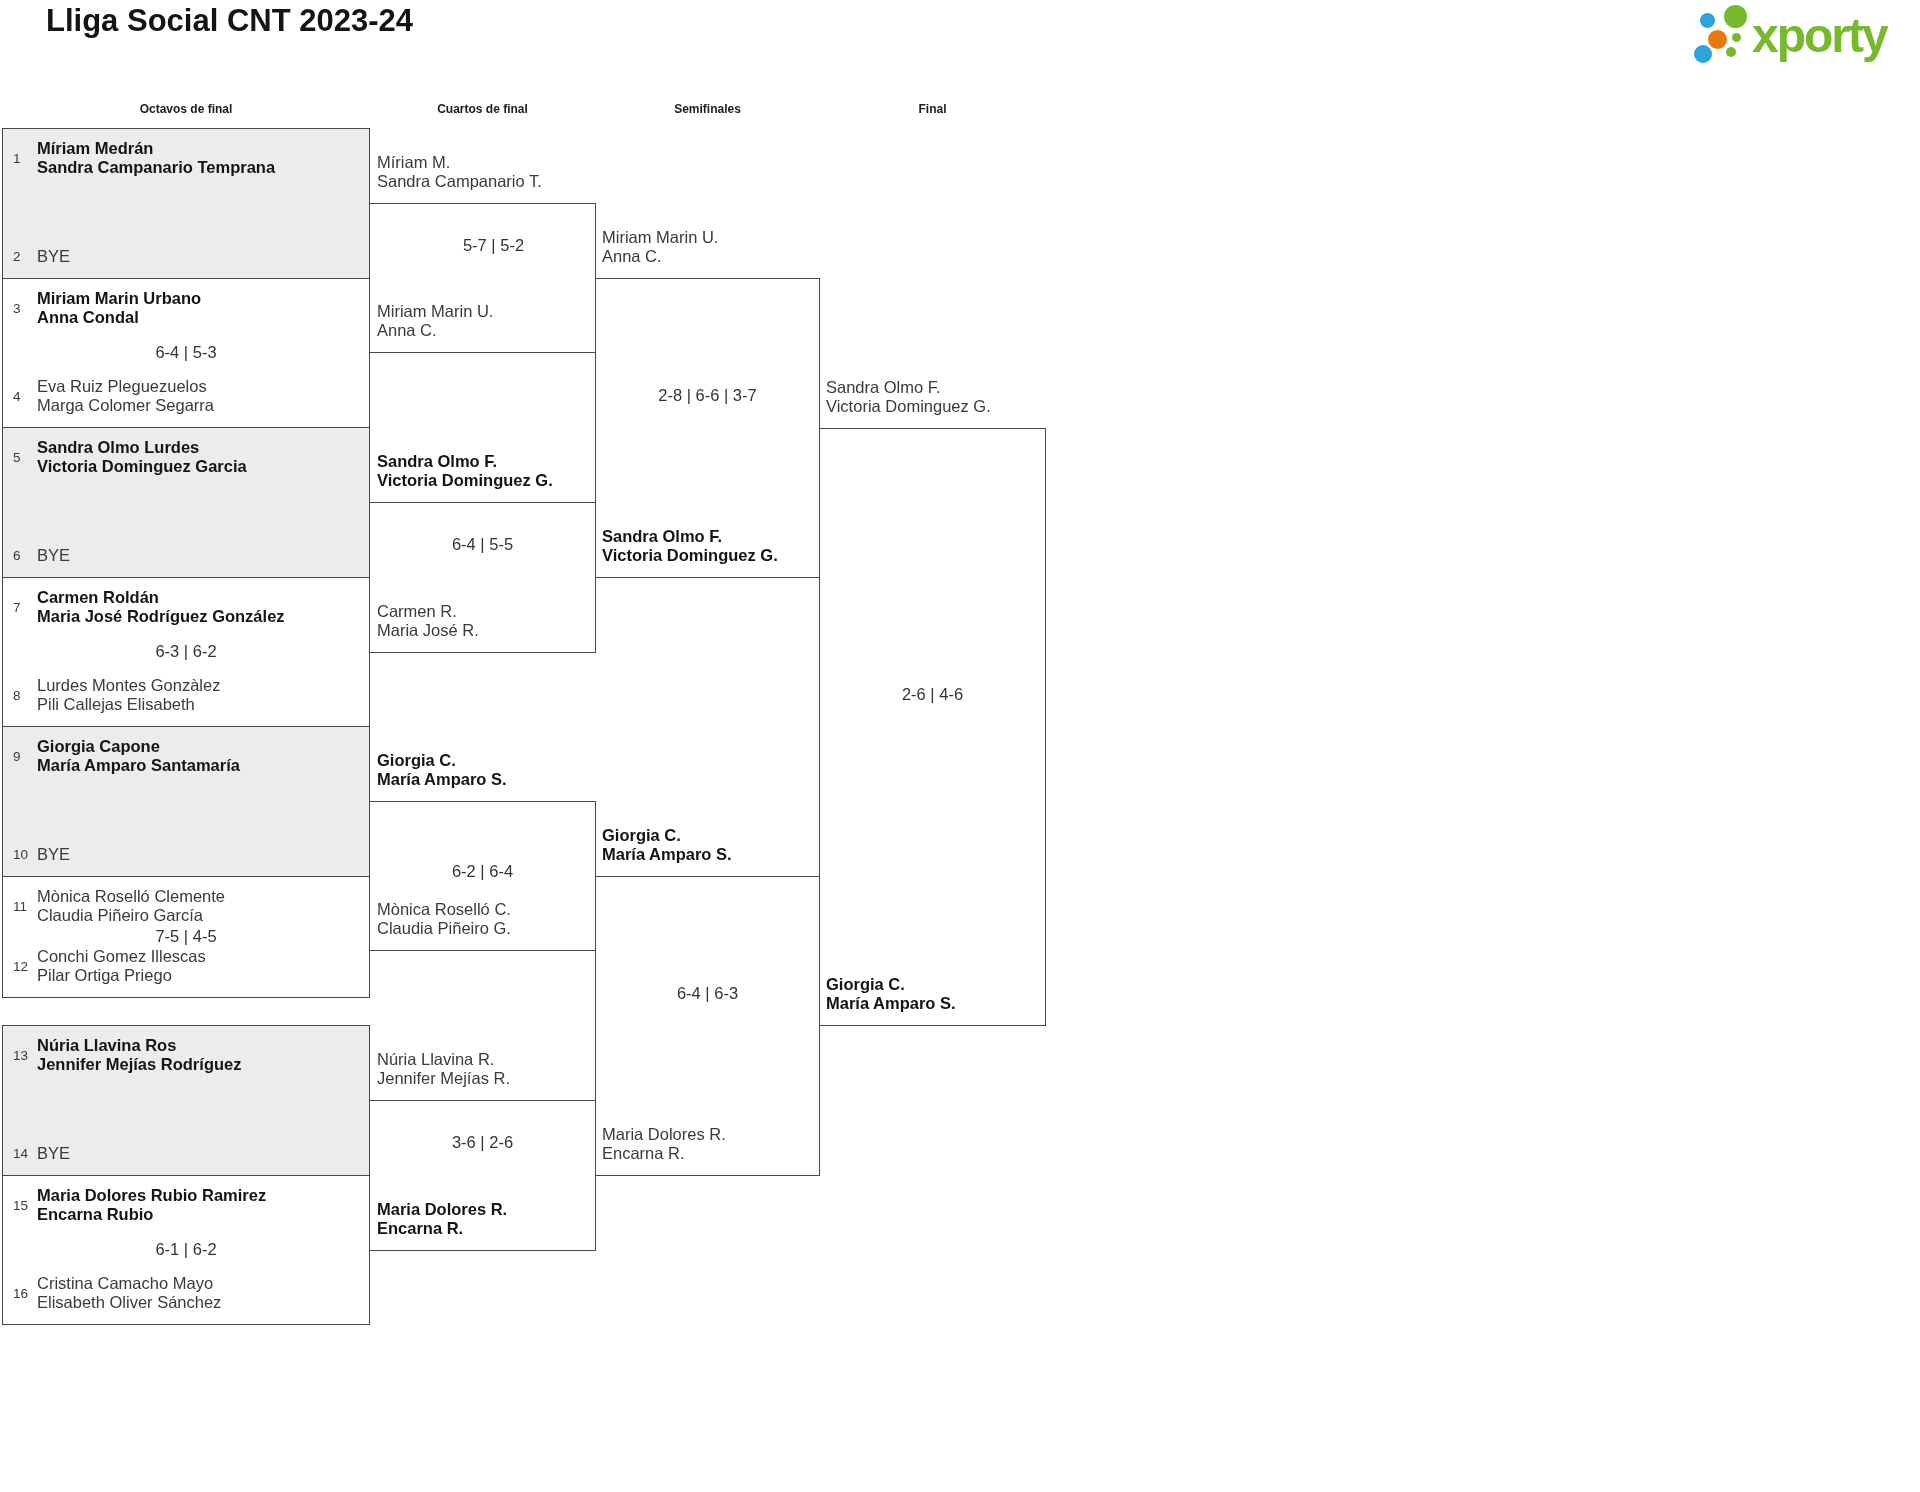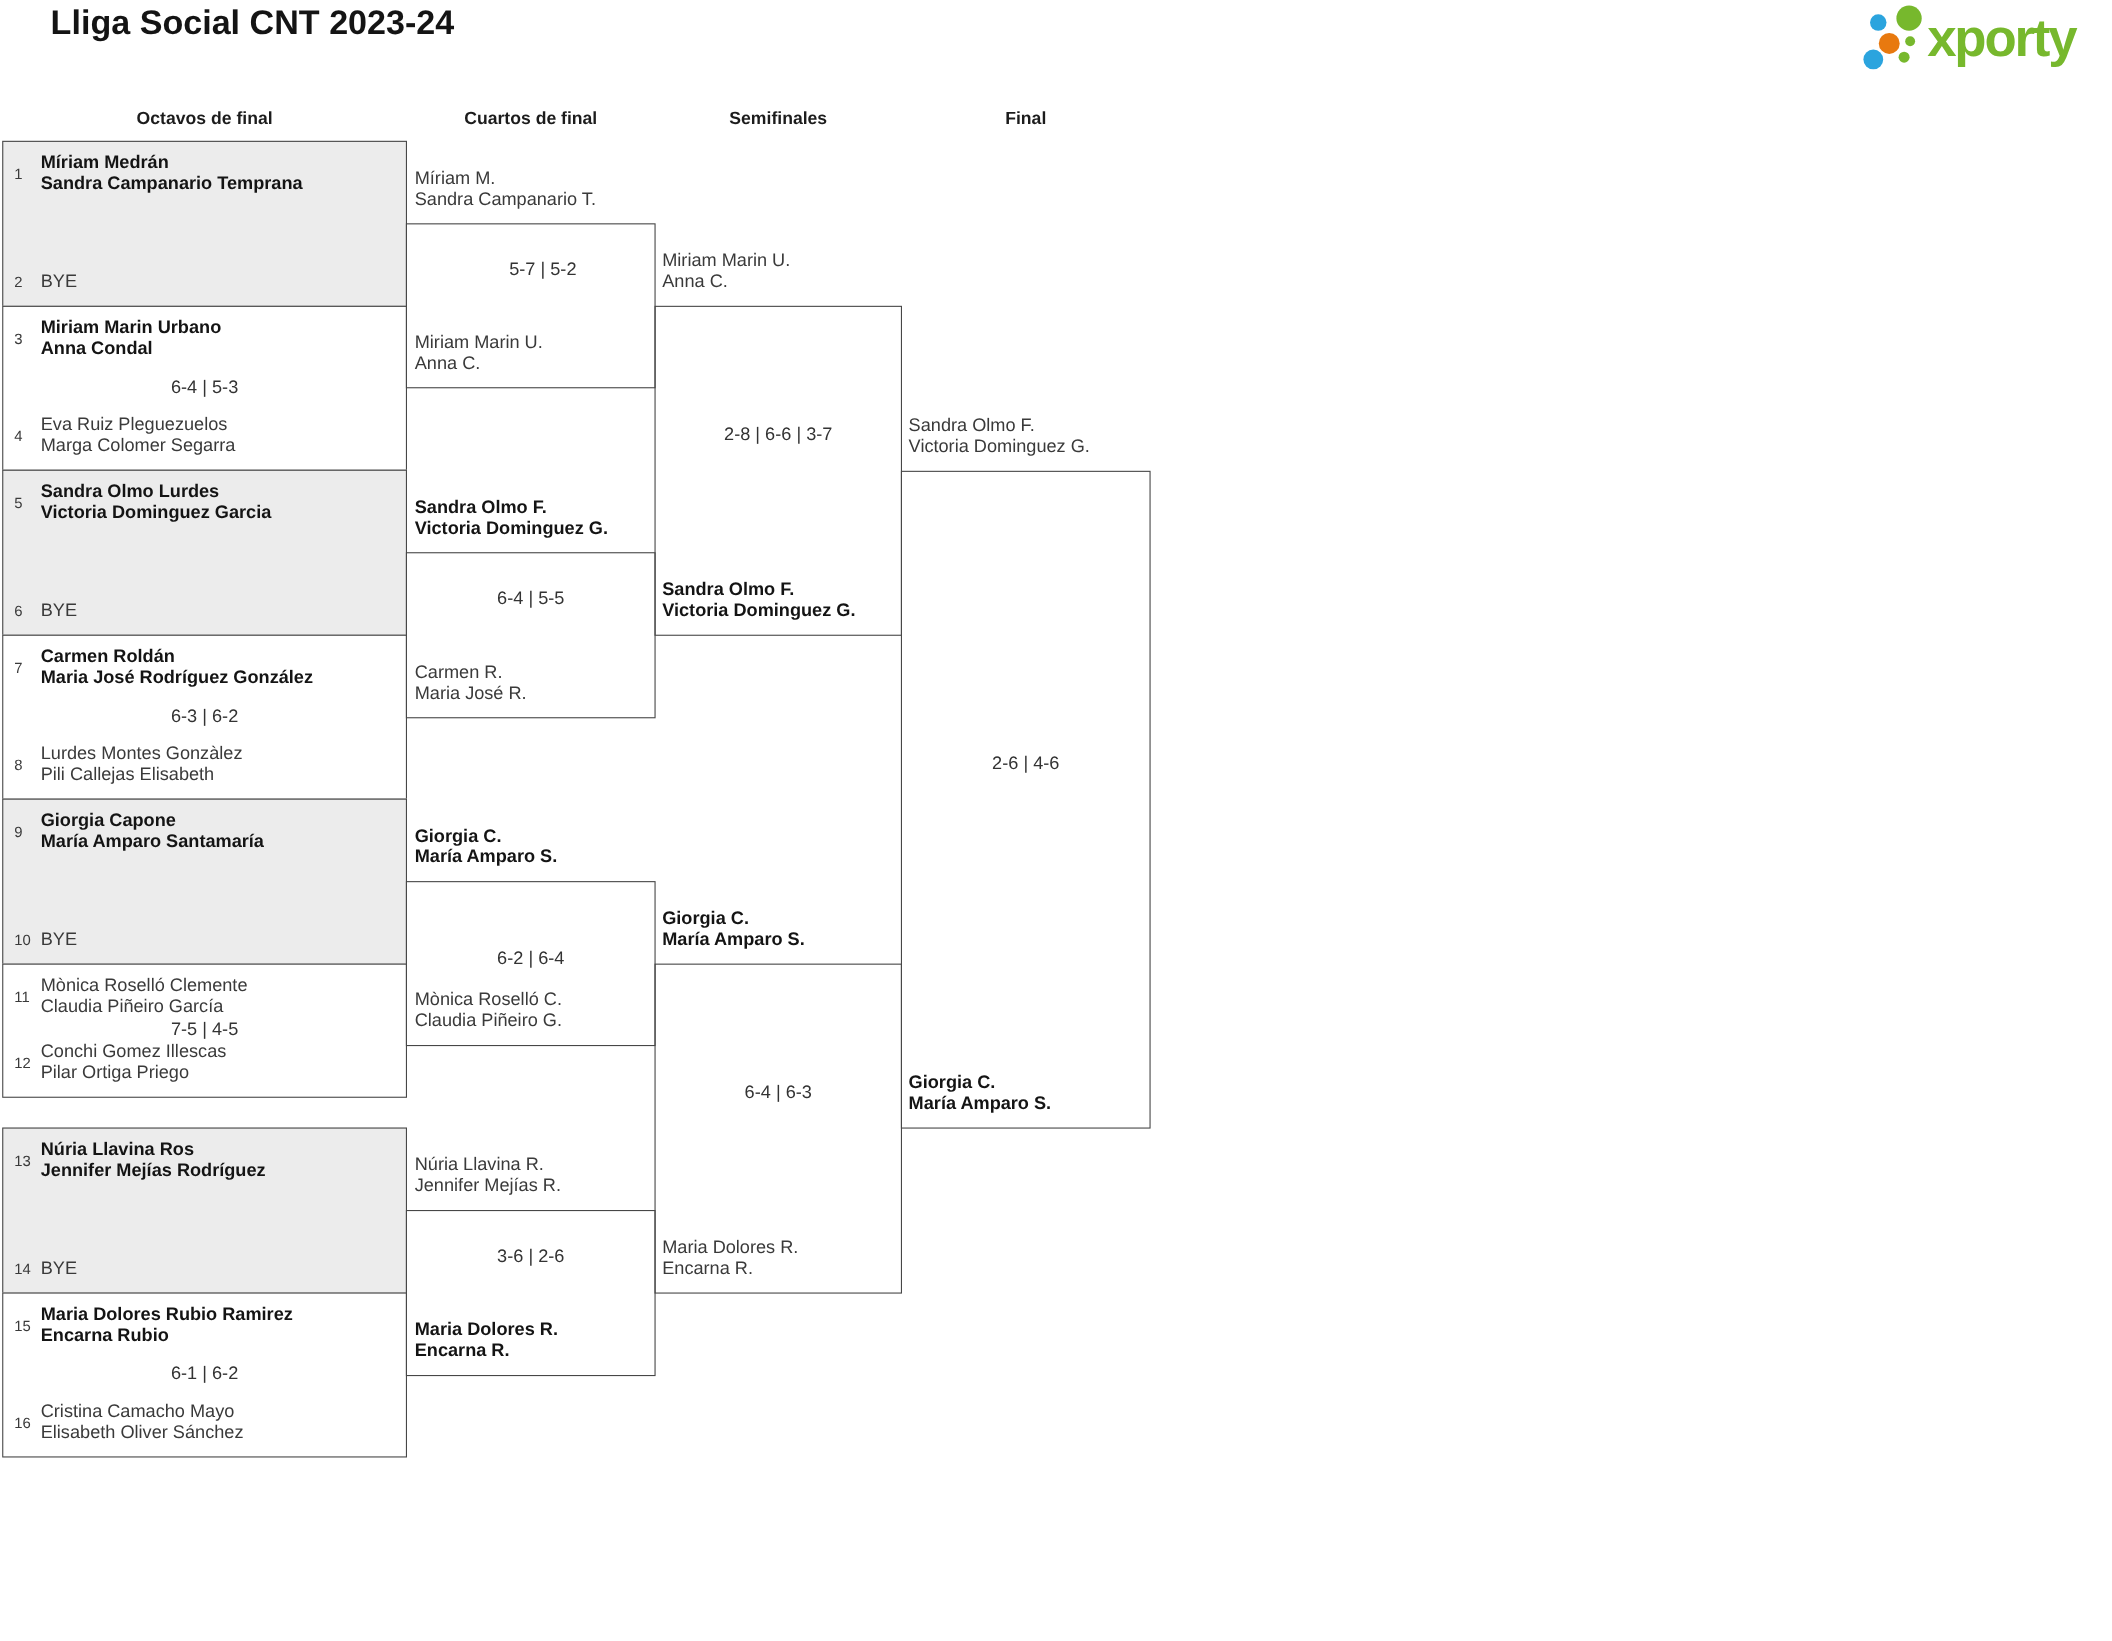--- a/index.html
+++ b/index.html
@@ -4,21 +4,21 @@
 <style>
   html,body{margin:0;padding:0;}
   body{
     width:1920px;height:1492px;position:relative;background:#ffffff;
     font-family:"Liberation Sans","DejaVu Sans",sans-serif;color:#2e2e2e;
     overflow:hidden;
   }
   
   .title{position:absolute;left:3px;top:2px;font-size:31px;line-height:38px;font-weight:700;color:#141414;margin-left:43px;}
   
-  .colhead{position:absolute;top:96px;font-size:16px;line-height:26px;font-weight:600;color:#1c1c1c;text-align:center;}
+  .colhead{position:absolute;top:96px;font-size:12px;line-height:26px;font-weight:600;color:#1c1c1c;text-align:center;}
   
   .box{position:absolute;left:2px;width:368px;border:1px solid #474747;box-sizing:border-box;background:#fff;}
   .box.gray{background:#ececec;}
   .obox{position:absolute;border:1px solid #474747;box-sizing:border-box;background:transparent;}
   
   .pair{position:absolute;left:6px;display:flex;align-items:center;}
   .pair.top{top:10px;}
   .pair.bot{bottom:12px;}
   .num{width:24px;flex:0 0 24px;font-size:13.5px;color:#3a3a3a;text-align:left;padding-left:4px;}
   .names div{font-size:16.5px;line-height:19px;color:#3a3a3a;white-space:nowrap;}

